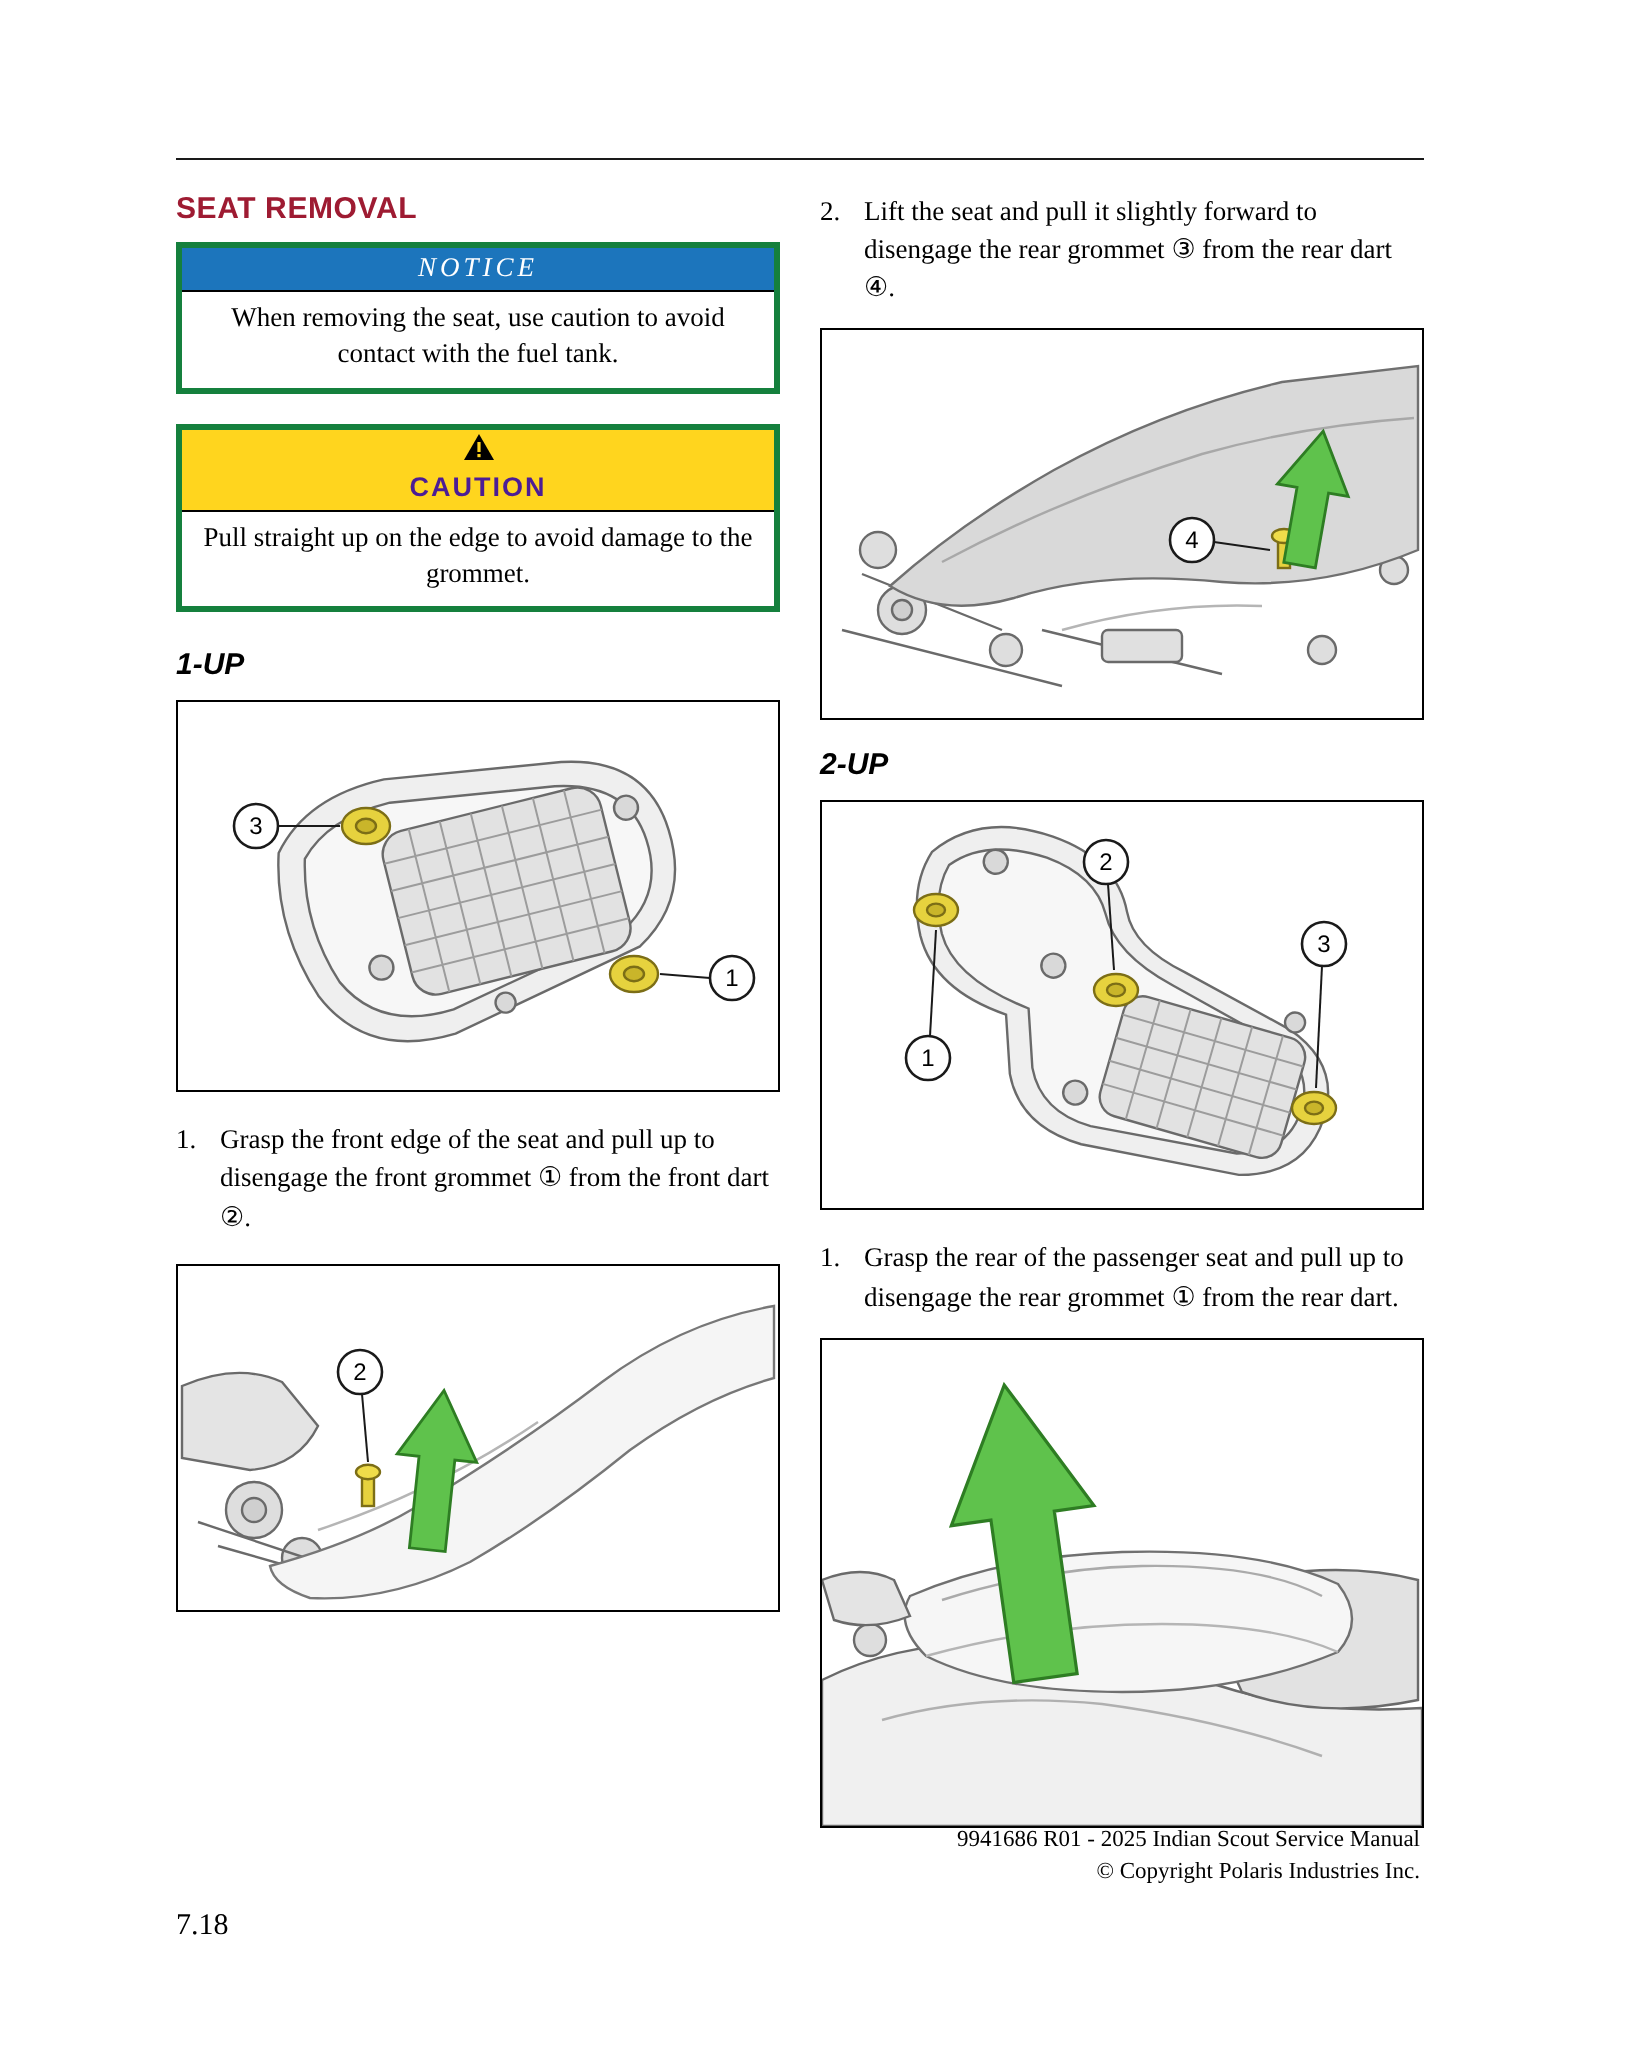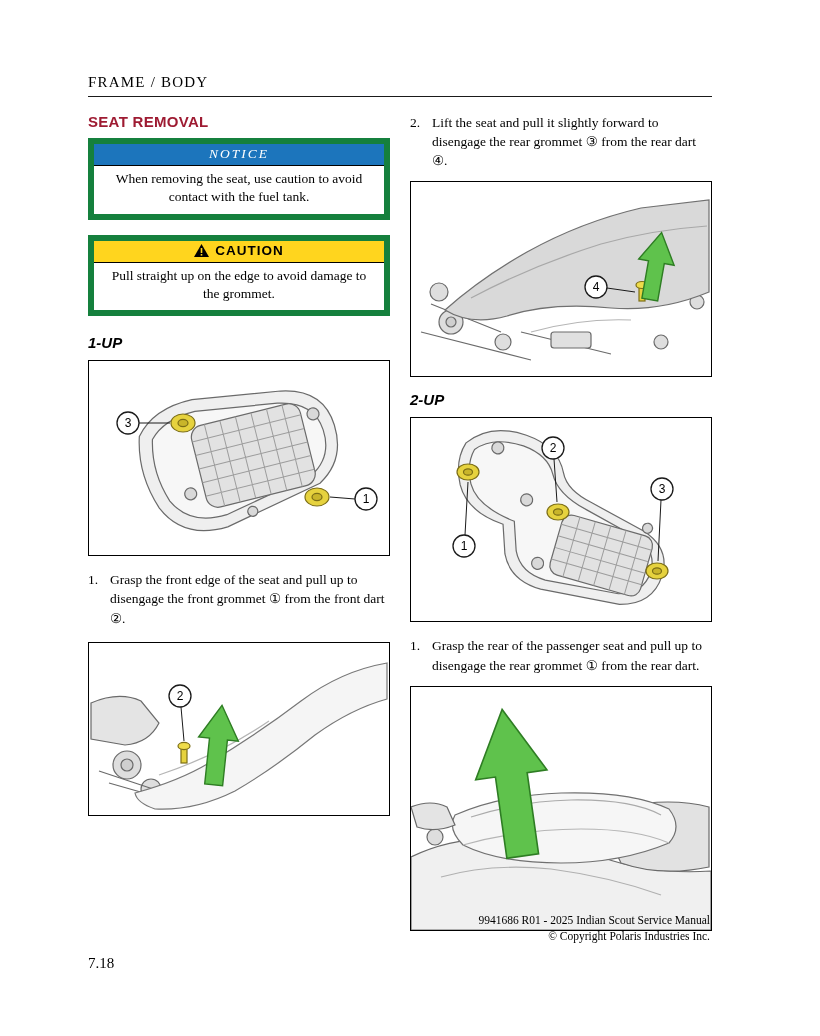--- a/index.html
+++ b/index.html
@@ -17,30 +17,30 @@
 
   .columns { display:flex; gap:20px; margin-top:16px; }
   .col { width:302px; flex:none; }
 
   .section-title {
     font-family:"Liberation Sans", sans-serif;
     font-weight:bold; font-size:15px; letter-spacing:0.3px;
     margin-bottom:8px;
   }
 
-  .alert { border:6px solid #15803d; text-align:center; margin-bottom:15px; }
+  .alert { border:3px solid #15803d; text-align:center; margin-bottom:15px; }
   .alert-header { padding:2px 0 3px; font-size:13.5px; line-height:1.2; }
   .notice-header {
     color:#fff; font-style:italic; letter-spacing:2px;
     font-family:"Liberation Serif", serif;
   }
   .caution-header {
     font-family:"Liberation Sans", sans-serif; font-weight:bold;
     display:flex; align-items:center; justify-content:center; gap:6px;
-    letter-spacing:1px; color:#000000;
+    letter-spacing:1px; color:#4c1d95;flex-direction:column;
   }
   .alert-body { border-top:1px solid #000; padding:4px 10px 7px; font-size:13.5px; line-height:1.35; }
 
   .sub-heading {
     font-family:"Liberation Sans", sans-serif;
     font-weight:bold; font-style:italic; font-size:15px;
     margin:4px 0 9px;
   }
 
   .figure { border:1px solid #000; margin-bottom:14px; background:#fff; }
@@ -56,21 +56,20 @@
   .cl-line { stroke:#1a1a1a; stroke-width:1; }
   .cl-circle { fill:#ffffff; stroke:#1a1a1a; stroke-width:1.3; }
   .cl-text { font-family:"Liberation Sans", sans-serif; font-size:12px; }
   .art { stroke:#6a6a6a; stroke-width:1.2; }
 </style>
 </head>
 <body>
 
 <div class="page">
   <div class="content">
-    <div class="header-title">FRAME / BODY</div>
     <hr class="header-rule">
 
     <div class="columns">
 
       <div class="col">
         <div class="section-title" id="section-title" style="color: rgb(158, 27, 50);">SEAT REMOVAL</div>
 
         <div class="alert">
           <div class="alert-header notice-header" id="notice-header" style="background: rgb(28, 117, 188);">NOTICE</div>
           <div class="alert-body">When removing the seat, use caution to avoid contact with the fuel tank.</div>

